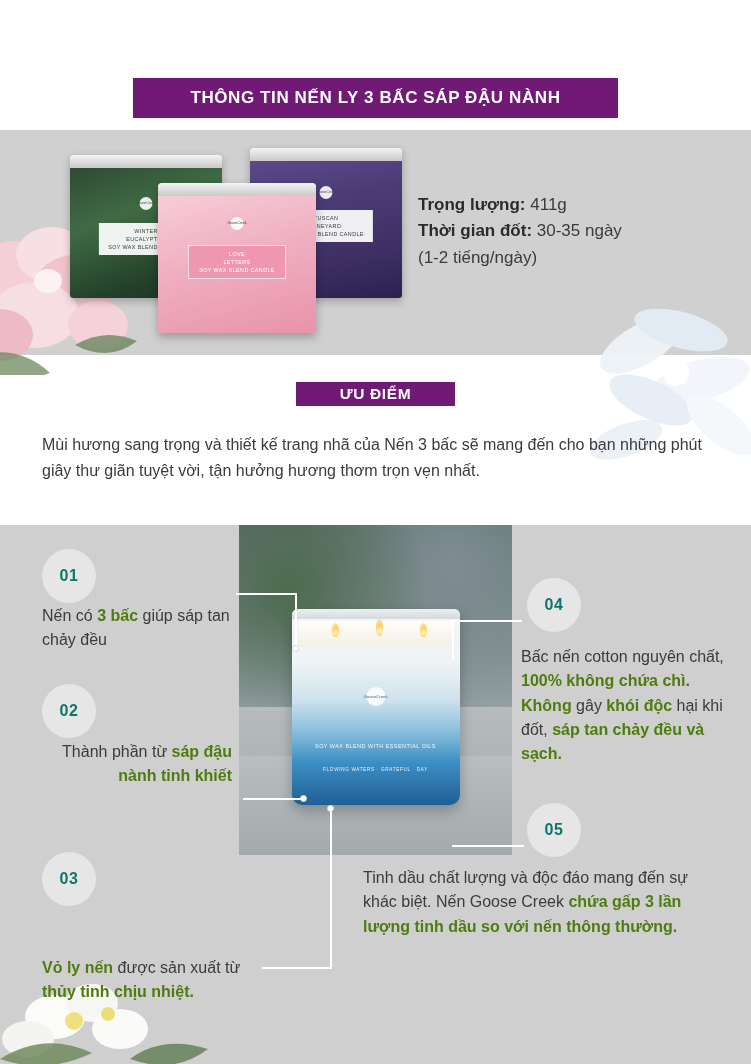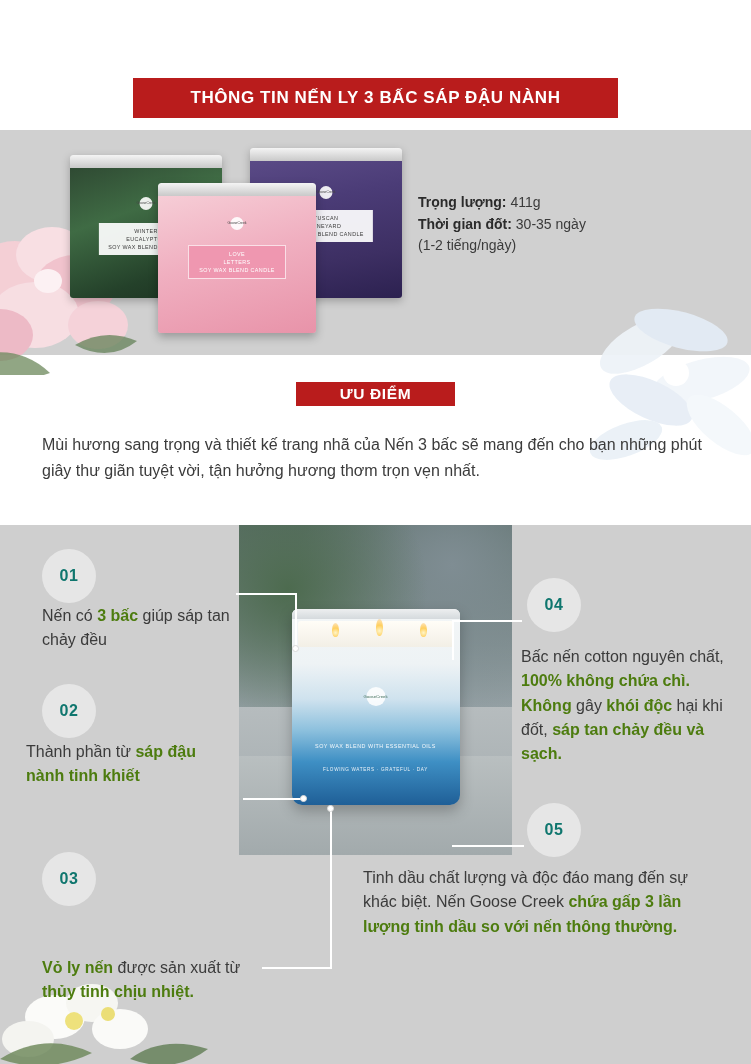--- a/index.html
+++ b/index.html
@@ -41,21 +41,21 @@
   .fl-right-white {
     right: -10px; top: 285px; width: 180px; height: 180px;
   }
   .fl-bottom-left {
     left: 0px; bottom: 0px; width: 215px; height: 105px;
   }
 
   
   .ribbon {
     position: absolute;
-    background: #b91c1c;
+    background: #701a75;
     color: #ffffff;
     font-weight: bold;
     letter-spacing: 0.6px;
     display: flex;
     align-items: center;
     justify-content: center;
     text-align: right;
   }
   #title-ribbon {
     left: 133px; top: 78px; width: 485px; height: 40px;
@@ -125,21 +125,21 @@
   }
   #jar-love .brand { top: 34px; }
   #jar-love .label {
     top: 62px; background: rgba(238,150,175,0.95); color: #ffffff;
     border: 1px solid rgba(255,255,255,0.7);
   }
 
   
   .specs {
     position: absolute; left: 418px; top: 192px; width: 320px;
-    font-size: 14px; line-height: 1.55; color: #3b3b3b;
+    font-size: 17px; line-height: 1.55; color: #3b3b3b;
   }
   .specs b { color: #2b2b2b; }
 
   
   .adv-text {
     position: absolute; left: 42px; top: 432px; width: 672px;
     font-size: 16px; line-height: 1.62; color: #3b3b3b;
   }
 
   
@@ -229,21 +229,21 @@
 
   .point-text {
     position: absolute;
     font-size: 16px;
     line-height: 1.52;
     color: #3b3b3b;
   }
   .point-text b { color: #4d7c0f; }
 
   #text-01 { left: 42px; top: 604px; width: 190px; }
-  #text-02 { left: 26px; top: 740px; width: 195px; }
+  #text-02 { left: 37px; top: 740px; width: 195px; text-align: right; }
   #text-03 { left: 42px; top: 908px; width: 210px; margin-top: 48px; }
   #text-04 { left: 521px; top: 645px; width: 215px; }
   #text-05 { left: 363px; top: 866px; width: 358px; }
 
   
   .conn { position: absolute; background: #ffffff; }
   .conn-v { width: 1.5px; }
   .conn-h { height: 1.5px; }
 
   .dot {

